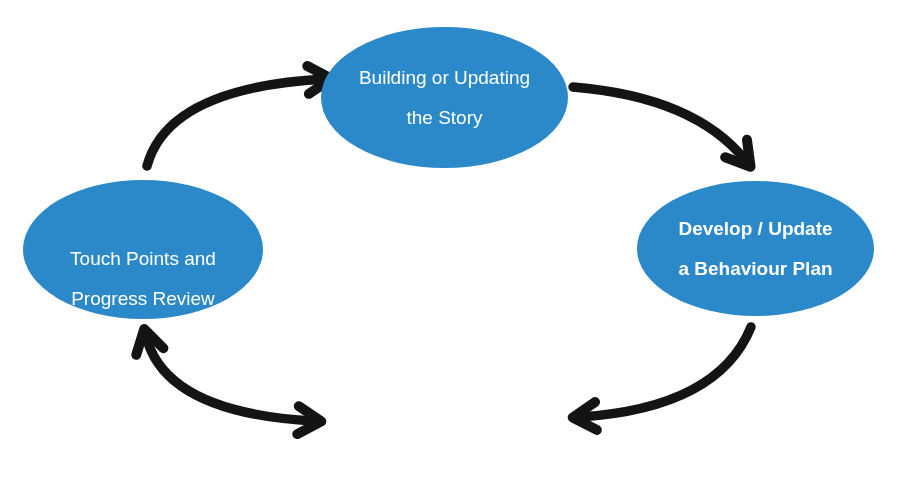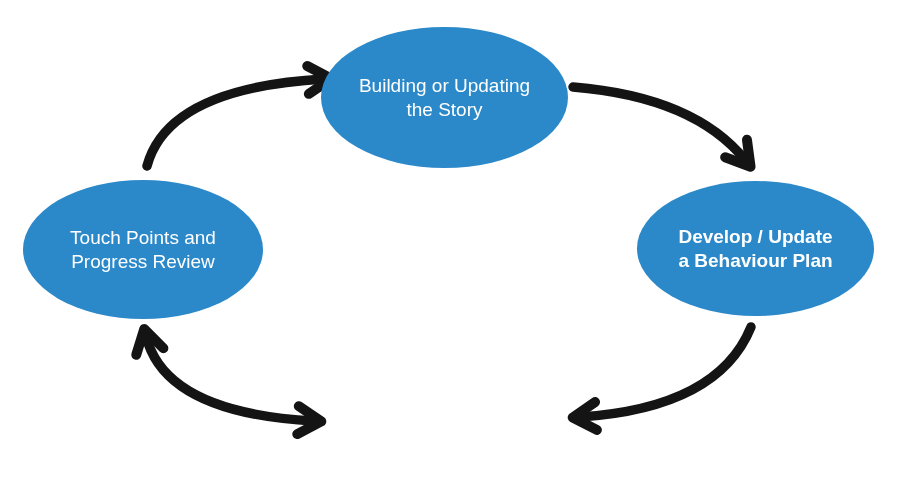--- a/index.html
+++ b/index.html
@@ -44,29 +44,29 @@
   .node {
     position: absolute;
     border-radius: 50%;
     background: var(--node-fill);
     color: var(--node-text);
     display: flex;
     align-items: center;
     justify-content: center;
     text-align: center;
     font-size: 19px;
-    line-height: 24px;
+    line-height: 40px;
     font-weight: 400;
   }
   .node-label {
     white-space: pre-line;
     padding: 0 14px;
   }
   #node-top    { left: 321px; top: 27px;  width: 247px; height: 141px; }
-  #node-left   { left: 23px;  top: 180px; width: 240px; height: 139px; }
+  #node-left   { left: 23px;  top: 180px; width: 240px; height: 139px; align-items: flex-end; }
   #node-right  { left: 637px; top: 181px; width: 237px; height: 135px; font-weight: bold; }
   #node-bottom { left: 321px; top: 330px; width: 245px; height: 145px; }
 </style>
 </head>
 <body>
 
 <div class="stage">
 
   <svg class="arrows-layer" viewBox="0 0 900 502" xmlns="http://www.w3.org/2000/svg" aria-hidden="true">
     <defs>

